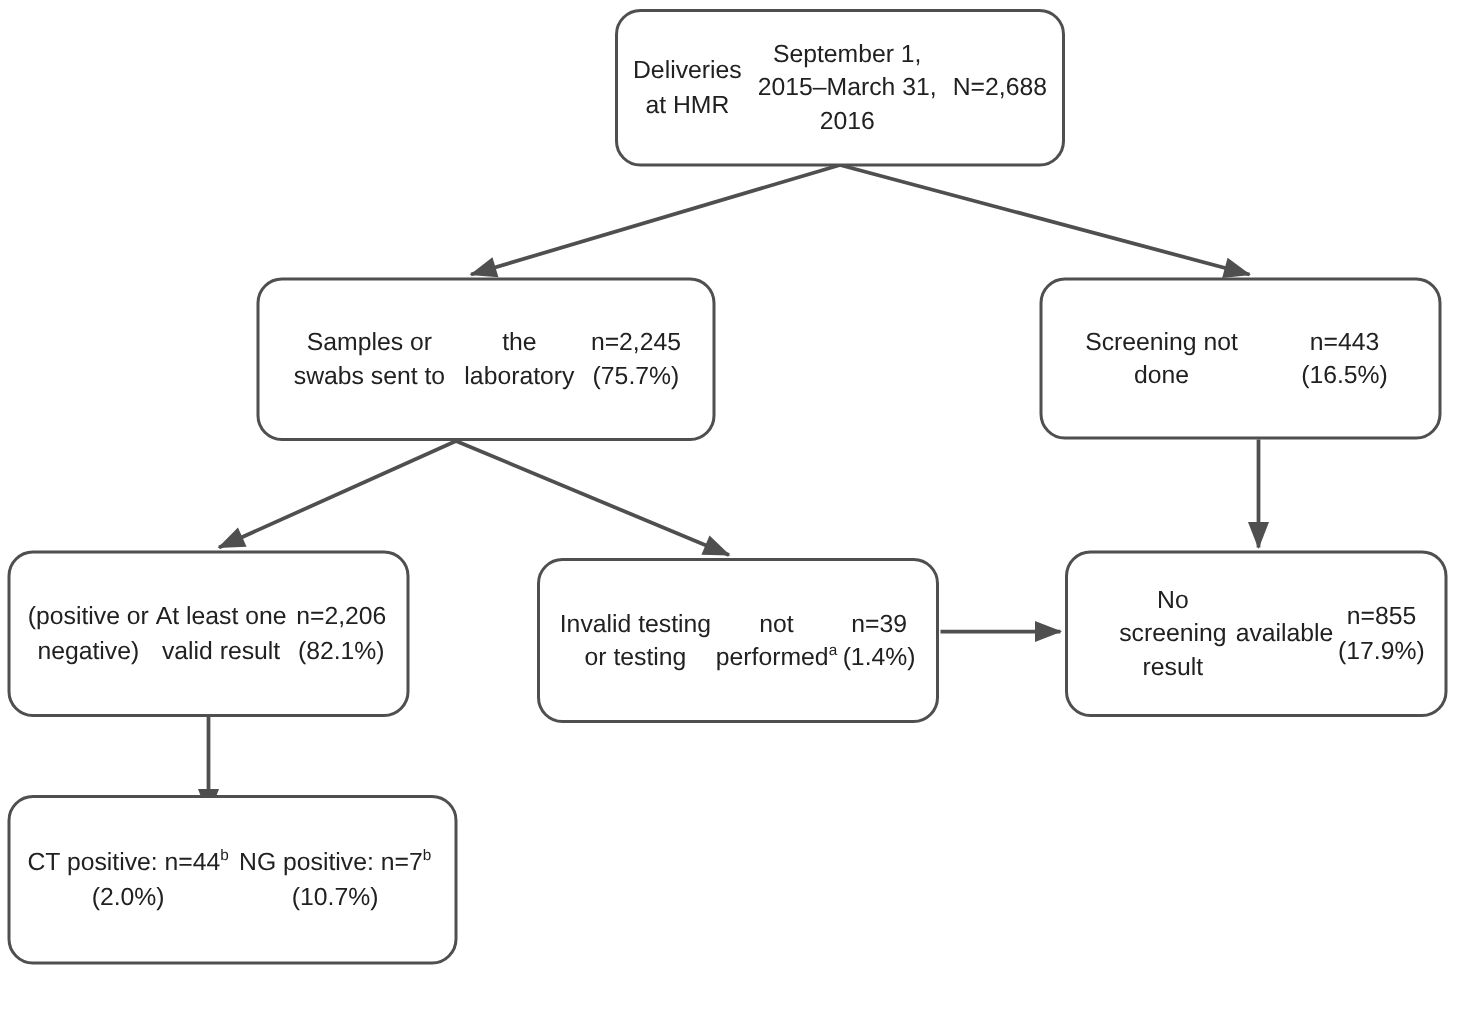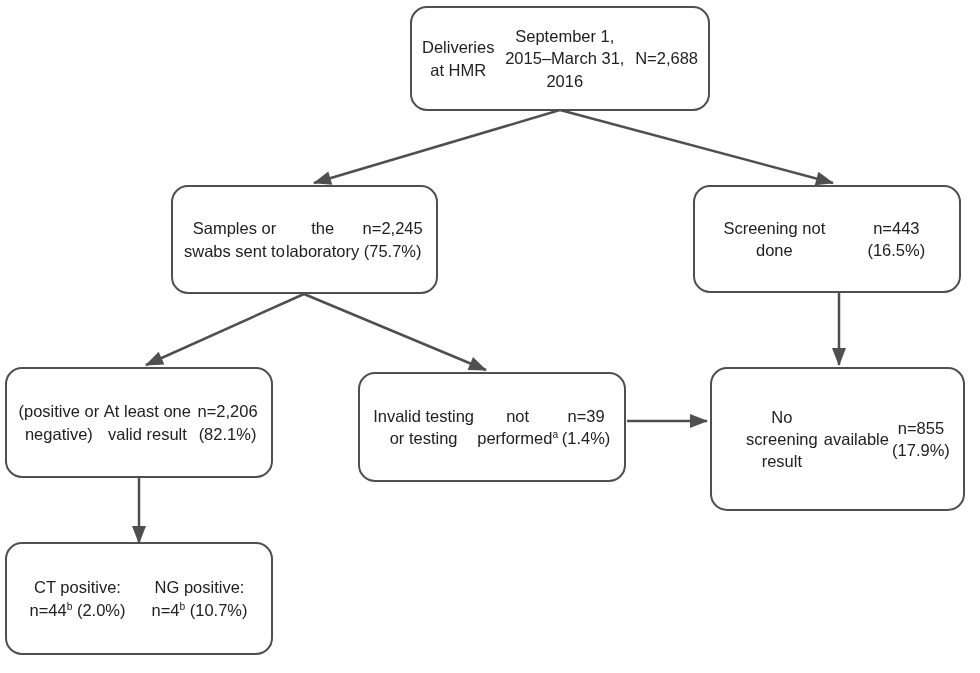--- a/index.html
+++ b/index.html
@@ -31,26 +31,26 @@
     line-height: 1.35;
     color: #212121;
     padding: 4px 10px;
   }
   .node sup {
     font-size: 0.62em;
     line-height: 0;
     vertical-align: super;
   }
   #node-deliveries { left: 410px; top: 6px;   width: 300px; height: 105px; }
-  #node-samples    { left: 171px; top: 185px; width: 267px; height: 109px; }
+  #node-samples    { left: 171px; top: 185px; width: 306px; height: 109px; }
   #node-screening  { left: 693px; top: 185px; width: 268px; height: 108px; align-items: center; }
   #node-valid      { left: 5px;   top: 367px; width: 268px; height: 111px; }
   #node-invalid    { left: 358px; top: 372px; width: 268px; height: 110px; }
-  #node-noresult   { left: 710px; top: 367px; width: 255px; height: 144px; padding-left: 28px; }
-  #node-positives  { left: 5px;   top: 542px; width: 268px; height: 113px; }
+  #node-noresult   { left: 710px; top: 367px; width: 255px; height: 111px; padding-left: 28px; }
+  #node-positives  { left: 5px;   top: 530px; width: 300px; height: 113px; }
 </style>
 </head>
 <body>
 
 <div class="canvas">
 
   <svg class="arrows" viewBox="0 0 980 673" xmlns="http://www.w3.org/2000/svg">
     <defs>
       <marker id="ah" markerUnits="userSpaceOnUse" markerWidth="20" markerHeight="16" refX="18" refY="8" orient="auto">
         <path d="M1,1 L19,8 L1,15 Z" fill="#4f4f4f"></path>
@@ -100,17 +100,17 @@
     <div>No screening result</div>
     <div>available</div>
     <div>n=855 (17.9%)</div>
   </div>
 
   <div class="node" id="node-positives">
     <div>
       <span>CT positive: n=44</span><sup>b</sup><span> (2.0%)</span>
     </div>
     <div>
-      <span>NG positive: n=4</span><sup>b</sup><span> (10.7%)</span>
+      <span>NG positive: n=7</span><sup>b</sup><span> (10.7%)</span>
     </div>
   </div>
 
 </div>
 
 </body></html>

